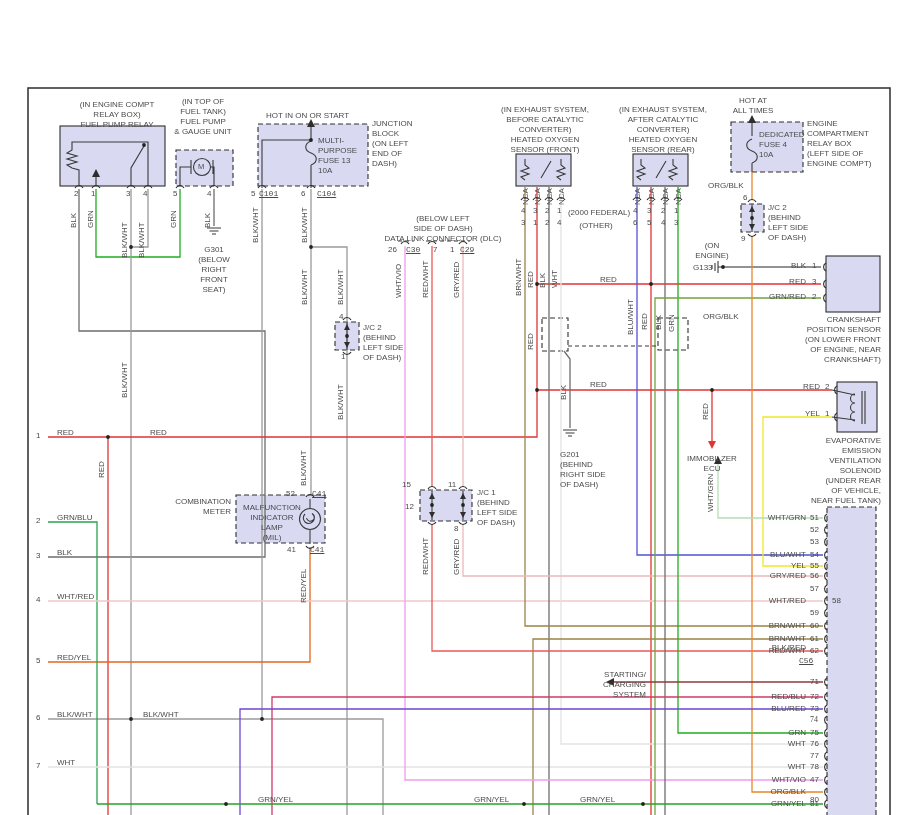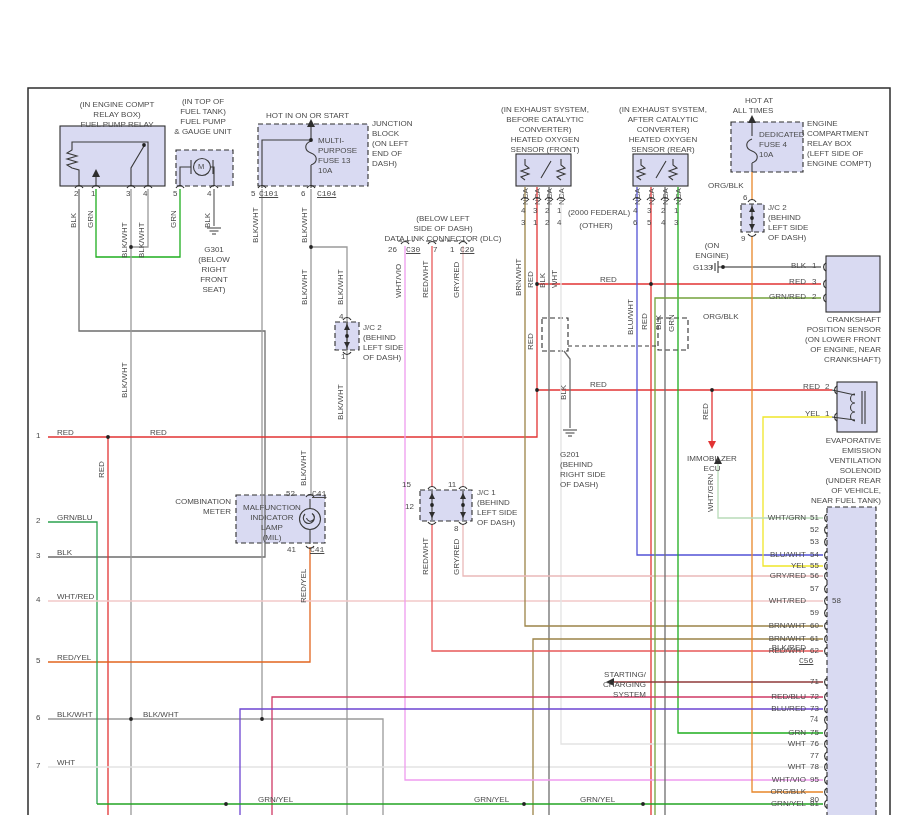--- a/index.html
+++ b/index.html
@@ -213,21 +213,21 @@
       <div class="lbl c" style="left: 545px; top: 105px;">(IN EXHAUST SYSTEM,
 BEFORE CATALYTIC
 CONVERTER)
 HEATED OXYGEN
 SENSOR (FRONT)</div>
       <div class="lbl c" style="left: 663px; top: 105px;">(IN EXHAUST SYSTEM,
 AFTER CATALYTIC
 CONVERTER)
 HEATED OXYGEN
 SENSOR (REAR)</div>
-      <div class="lbl c" style="left: 753px; top: 96px; text-align: right;">HOT AT
+      <div class="lbl c" style="left: 753px; top: 96px;">HOT AT
 ALL TIMES</div>
       <div class="lbl" style="left: 759px; top: 130px;">DEDICATED
 FUSE 4
 10A</div>
       <div class="lbl" style="left: 807px; top: 119px;">ENGINE
 COMPARTMENT
 RELAY BOX
 (LEFT SIDE OF
 ENGINE COMPT)</div>
       <div class="lbl" style="left: 768px; top: 203px;">J/C 2
@@ -385,21 +385,21 @@
       <div class="lbl" style="left: 810px; top: 704px;">73</div>
       <div class="lbl" style="left: 810px; top: 715px; font-family: Liberation Serif, serif;">74</div>
       <div class="lbl r" style="left: 806px; top: 728px;">GRN</div>
       <div class="lbl" style="left: 810px; top: 728px;">75</div>
       <div class="lbl r" style="left: 806px; top: 739px;">WHT</div>
       <div class="lbl" style="left: 810px; top: 739px;">76</div>
       <div class="lbl" style="left: 810px; top: 751px;">77</div>
       <div class="lbl r" style="left: 806px; top: 762px;">WHT</div>
       <div class="lbl" style="left: 810px; top: 762px;">78</div>
       <div class="lbl r" style="left: 806px; top: 775px;">WHT/VIO</div>
-      <div class="lbl" style="left: 810px; top: 775px;">95</div>
+      <div class="lbl" style="left: 810px; top: 775px;">47</div>
       <div class="lbl r" style="left: 806px; top: 787px;">ORG/BLK</div>
       <div class="lbl" style="left: 810px; top: 787px; margin-top: 8px;">80</div>
       <div class="lbl r" style="left: 806px; top: 799px;">GRN/YEL</div>
       <div class="lbl" style="left: 810px; top: 799px;">81</div>
       <div class="lbl v" style="left: 69px; top: 228px;">BLK</div>
       <div class="lbl v" style="left: 86px; top: 228px;">GRN</div>
       <div class="lbl v" style="left: 120px; top: 258px;">BLK/WHT</div>
       <div class="lbl v" style="left: 137px; top: 258px;">BLK/WHT</div>
       <div class="lbl v" style="left: 169px; top: 228px;">GRN</div>
       <div class="lbl v" style="left: 203px; top: 228px;">BLK</div>

